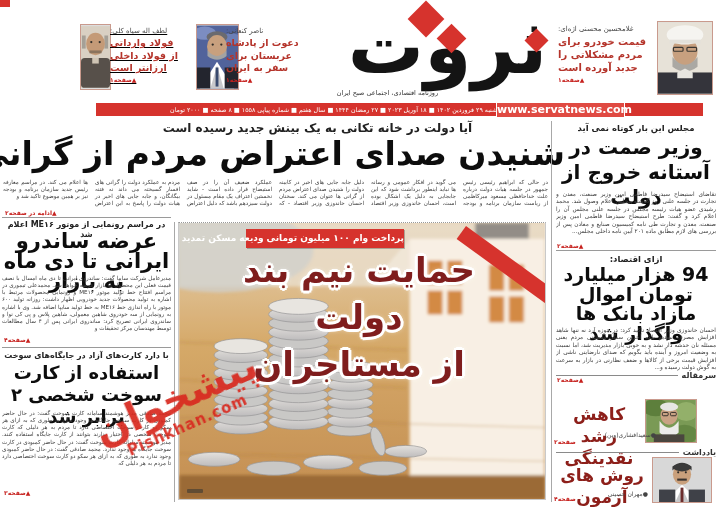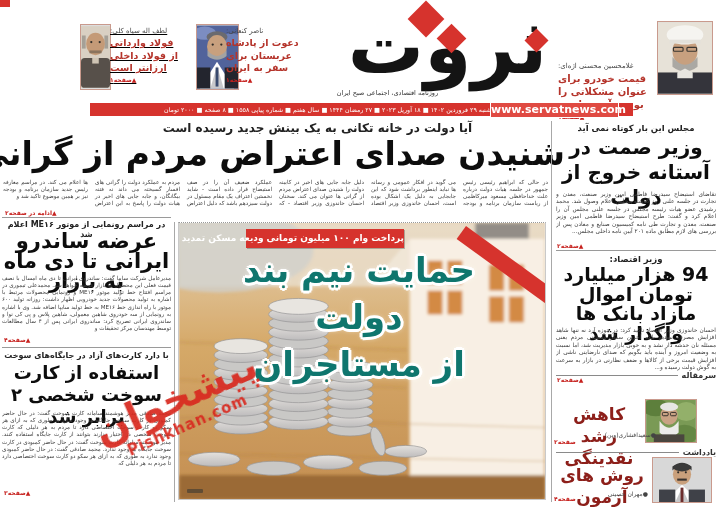--- a/index.html
+++ b/index.html
@@ -16,21 +16,21 @@
   .photo{border:1px solid #c99a8d;box-sizing:border-box;background:#ddd;}
   .divh{border-top:1px solid #9a9a9a;height:0;}
   .divv{width:1px;background:#a8a8a8;}
   .labelrow{display:flex;align-items:center;gap:4px;}
   .labelrow .lab{font-size:8px;font-weight:bold;color:#333;white-space:nowrap;}
   .labelrow .rule{flex:1;border-top:1px solid #8a8a8a;height:0;}
   .sectitle{font-size:17px;font-weight:bold;color:#8d1f1a;line-height:1.3;}
   .author{font-size:6px;color:#444;}
   .redbar{background:#d6332d;}
   .diamond{background:#d6332d;transform:rotate(45deg);}
-  .outline-title{font-weight:bold;color:#0f766e;
+  .outline-title{font-weight:bold;color:#7f1d1d;
     text-shadow:-2px -2px 0 #fff,2px -2px 0 #fff,-2px 2px 0 #fff,2px 2px 0 #fff,
                  0 -3px 0 #fff,0 3px 0 #fff,-3px 0 0 #fff,3px 0 0 #fff,0 0 6px #fff;}
   svg{display:block;}
 </style>
 </head>
 <body>
 
 <div id="page">
 
   <div class="abs redbar" style="left:0;top:0;width:10px;height:7px;"></div>
@@ -71,22 +71,22 @@
       <rect x="19.5" y="44" width="3" height="20" fill="#394a6e"></rect>
     </svg>
   </div>
   <div class="abs" style="left:226px;top:27px;width:82px;">
     <div class="tkick">ناصر کنعانی:</div>
     <div class="ttitle">دعوت از پادشاه عربستان برای سفر به ایران</div>
     <div class="marker" style="margin-top:3px;text-align:left;">▲صفحه۱</div>
   </div>
 
   <div class="abs" style="left:558px;top:25px;width:96px;">
-    <div class="tkick" style="text-align:left;margin-top:37px;">غلامحسین محسنی اژه‌ای:</div>
-    <div class="ttitle" style="font-size:10px;">قیمت خودرو برای عنوان مشکلاتی را بوجود آورده است</div>
+    <div class="tkick" style="text-align:left;">غلامحسین محسنی اژه‌ای:</div>
+    <div class="ttitle" style="font-size:10px;">قیمت خودرو برای مردم مشکلاتی را جدید آورده است</div>
     <div class="marker" style="margin-top:3px;text-align:left;">▲صفحه۱</div>
   </div>
   <div class="abs photo" style="left:657px;top:21px;width:56px;height:74px;">
     <svg viewBox="0 0 56 74" width="54" height="72">
       <rect width="56" height="74" fill="#e7e2d8"></rect>
       <ellipse cx="28" cy="30" rx="13" ry="15" fill="#c7a07f"></ellipse>
       <ellipse cx="28" cy="13" rx="19" ry="10" fill="#f5f4f0"></ellipse>
       <rect x="12" y="18" width="32" height="4" fill="#e3e1da"></rect>
       <rect x="16" y="26" width="10" height="4" rx="1" fill="none" stroke="#3a3732" stroke-width="1.2"></rect>
       <rect x="30" y="26" width="10" height="4" rx="1" fill="none" stroke="#3a3732" stroke-width="1.2"></rect>
@@ -97,21 +97,21 @@
   </div>
 
   <div class="abs" style="left:325px;top:2px;width:245px;height:92px;">
     <div class="c" style="font-size:76px;line-height:90px;font-weight:bold;color:#141414;">ثروت</div>
     <div class="abs diamond" style="left:88px;top:4px;width:26px;height:26px;"></div>
     <div class="abs diamond" style="left:116px;top:26px;width:21px;height:21px;"></div>
     <div class="abs diamond" style="left:203px;top:30px;width:17px;height:17px;"></div>
   </div>
   <div class="abs c" style="left:330px;top:89px;width:115px;font-size:6.5px;color:#333;">روزنامه اقتصادی، اجتماعی صبح ایران</div>
 
-  <div class="abs redbar" style="left:90px;top:103px;width:543px;height:13px;">
+  <div class="abs redbar" style="left:96px;top:103px;width:607px;height:13px;">
     <div class="abs c" style="left:8px;top:0;width:470px;line-height:13px;font-size:6.3px;color:#fff;white-space:nowrap;overflow:hidden;">سه شنبه ۲۹ فروردین ۱۴۰۲ ■ ۱۸ آوریل ۲۰۲۳ ■ ۲۷ رمضان ۱۴۴۴ ■ سال هفتم ■ شماره پیاپی ۱۵۵۸ ■ ۸ صفحه ■ ۲۰۰۰ تومان</div>
     <div class="abs c" style="left:400px;top:-1.5px;width:127px;height:14px;background:#e04a42;border:1px solid #fff;line-height:14px;font-size:11px;font-weight:bold;color:#fff;direction:ltr;">www.servatnews.com</div>
   </div>
 
   <div class="abs c kicker" style="left:85px;top:121px;width:465px;font-size:12px;">آیا دولت در خانه تکانی به یک بینش جدید رسیده است</div>
   <div class="abs c headline" style="left:60px;top:133px;width:505px;font-size:33px;line-height:42px;white-space:nowrap;">شنیدن صدای اعتراض مردم از گرانی ها</div>
   <div class="abs bodytext" style="left:3px;top:179px;width:545px;height:36px;column-count:6;column-gap:7px;">در حالی که ابراهیم رئیسی رئیس جمهور در جلسه هیات دولت درباره علت خداحافظی مسعود میرکاظمی از ریاست سازمان برنامه و بودجه می گوید در افکار عمومی و رسانه ها نباید اینطور برداشت شود که این جابجایی به دلیل یک اشکال بوده است، احسان خاندوزی وزیر اقتصاد دلیل جابه جایی های اخیر در کابینه دولت را شنیدن صدای اعتراض مردم از گرانی ها عنوان می کند. سخنان احسان خاندوزی وزیر اقتصاد - که عملکرد ضعیف آن را در صف استیضاح قرار داده است - شاید نخستین اعتراف یک مقام مسئول در دولت سیزدهم باشد که دلیل اعتراض مردم به عملکرد دولت را گرانی های افسار گسیخته می داند نه فتنه بیگانگان، و جابه جایی های اخیر در هیات دولت را پاسخ به این اعتراض ها اعلام می کند. در مراسم معارفه رئیس جدید سازمان برنامه و بودجه نیز بر همین موضوع تاکید شد و</div>
   <div class="abs marker" style="left:5px;top:210px;">▲ادامه در صفحه۲</div>
 
   <div class="abs divv" style="left:174px;top:222px;height:280px;"></div>
@@ -236,21 +236,21 @@
     <div style="font-size:40px;font-weight:bold;line-height:42px;">پیشخوان</div>
     <div style="font-size:15px;font-weight:bold;letter-spacing:1px;direction:ltr;">Pishkhan.com</div>
   </div>
 
   <div class="abs c kicker" style="left:556px;top:123px;width:160px;">مجلس این بار کوتاه نمی آید</div>
   <div class="abs c headline" style="left:556px;top:135px;width:160px;font-size:20px;line-height:25px;">وزیر صمت در آستانه خروج از دولت</div>
   <div class="abs bodytext" style="left:556px;top:191px;width:160px;height:50px;font-size:5.8px;">تقاضای استیضاح سیدرضا فاطمی امین وزیر صنعت، معدن و تجارت در جلسه علنی روز گذشته مجلس اعلام وصول شد. محمد رشیدی عضو هیات رئیسه مجلس در جلسه علنی مجلس آن را اعلام کرد و گفت: طرح استیضاح سیدرضا فاطمی امین وزیر صنعت، معدن و تجارت طی نامه کمیسیون صنایع و معادن پس از بررسی های لازم مطابق ماده ۲۰۱ آیین نامه داخلی مجلس...</div>
   <div class="abs marker" style="left:557px;top:243px;">▲صفحه۲</div>
 
   <div class="abs divh" style="left:556px;top:250px;width:160px;"></div>
-  <div class="abs c kicker" style="left:556px;top:254px;width:160px;">وزیر اقتصاد:</div>
+  <div class="abs c kicker" style="left:556px;top:254px;width:160px;">ازای اقتصاد:</div>
   <div class="abs c headline" style="left:556px;top:265px;width:160px;font-size:19px;line-height:19.5px;">94 هزار میلیارد تومان اموال مازاد بانک ها واگذار شد</div>
   <div class="abs bodytext" style="left:556px;top:327px;width:160px;height:48px;font-size:5.8px;">احسان خاندوزی وزیر اقتصاد تاکید کرد: در حوزه آرد نه تنها شاهد افزایش مصرف نبودیم بلکه آخرین سنگر معیشتی مردم یعنی مسئله نان خدشه دار نشد و به خوبی بازار مدیریت شد، اما نسبت به وضعیت امروز و آینده باید بگویم که صدای نارضایتی ناشی از افزایش قیمت برخی از کالاها و ضعف نظارتی در بازار به سرعت به گوش دولت رسیده و...</div>
   <div class="abs marker" style="left:557px;top:377px;">▲صفحه۲</div>
 
   <div class="abs labelrow" style="left:556px;top:371px;width:160px;justify-content:flex-end;">
     <span class="lab">سرمقاله</span>
     <span class="rule"></span>
   </div>
   <div class="abs photo" style="left:645px;top:399px;width:52px;height:44px;">
     <svg viewBox="0 0 52 44" width="50" height="42">

